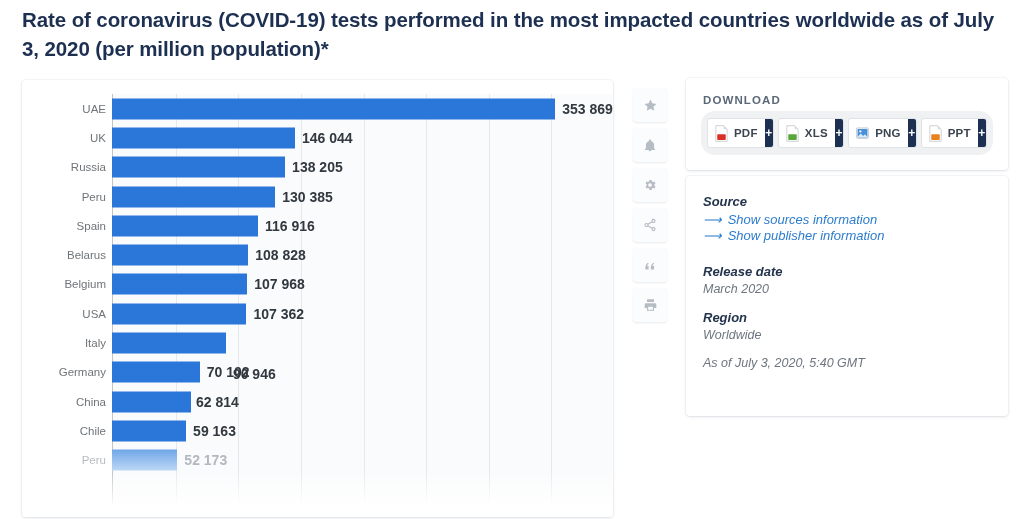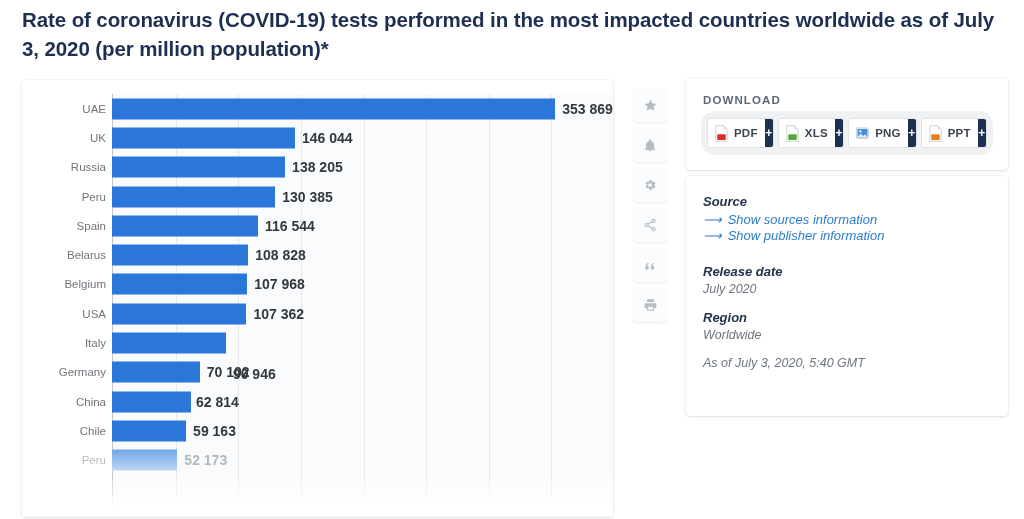--- a/index.html
+++ b/index.html
@@ -216,21 +216,21 @@
             <div class="val" style="left: 270.102px;">138 205</div>
           </div>
           <div class="row">
             <div class="ylabel">Peru</div>
             <div class="bar" style="width: 163.307px;"></div>
             <div class="val" style="left: 260.307px;">130 385</div>
           </div>
           <div class="row">
             <div class="ylabel">Spain</div>
             <div class="bar" style="width: 145.971px;"></div>
-            <div class="val" style="left: 242.971px;">116 544</div>
+            <div class="val" style="left: 242.971px;">116 916</div>
           </div>
           <div class="row">
             <div class="ylabel">Belarus</div>
             <div class="bar" style="width: 136.307px;"></div>
             <div class="val" style="left: 233.307px;">108 828</div>
           </div>
           <div class="row">
             <div class="ylabel">Belgium</div>
             <div class="bar" style="width: 135.23px;"></div>
             <div class="val" style="left: 232.23px;">107 968</div>
@@ -373,21 +373,21 @@
         <span>Show sources information</span>
       </div>
       <div class="info-link">
         <span class="arrow">⟶</span>
         <span>Show publisher information</span>
       </div>
     </div>
 
     <div class="info-block" style="top:88px;">
       <div class="info-h">Release date</div>
-      <div class="info-v">July 2020</div>
+      <div class="info-v">March 2020</div>
     </div>
 
     <div class="info-block" style="top:134px;">
       <div class="info-h">Region</div>
       <div class="info-v">Worldwide</div>
     </div>
 
     <div class="info-block" style="top:180px;">
       <div class="info-v">As of July 3, 2020, 5:40 GMT</div>
     </div>

